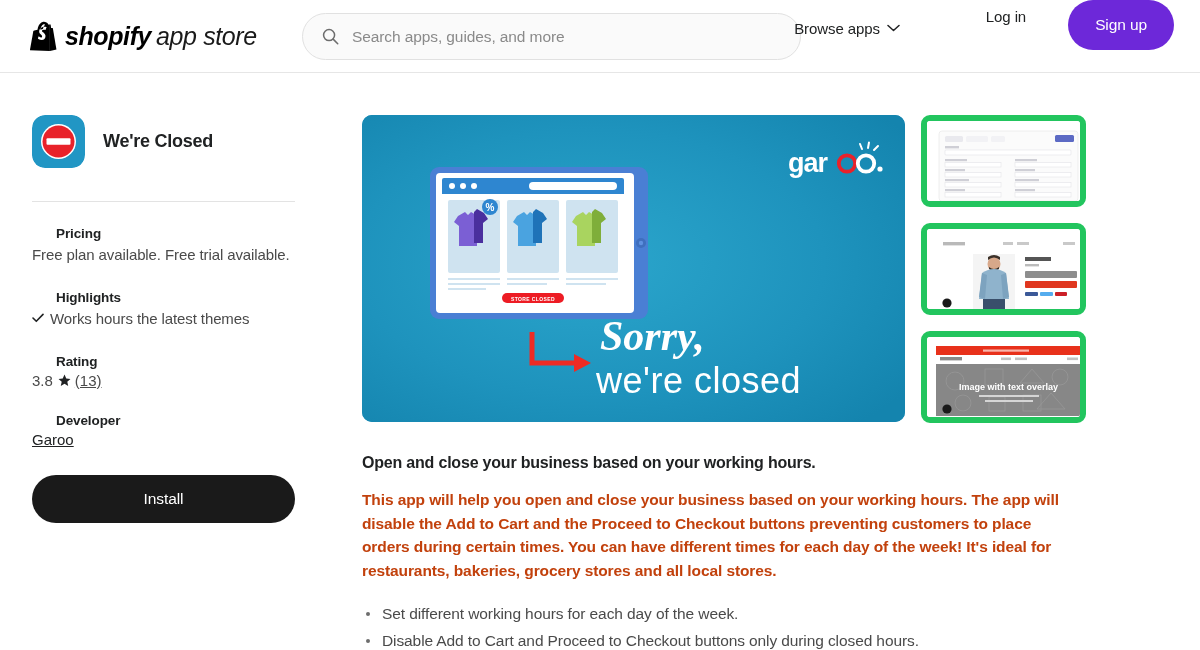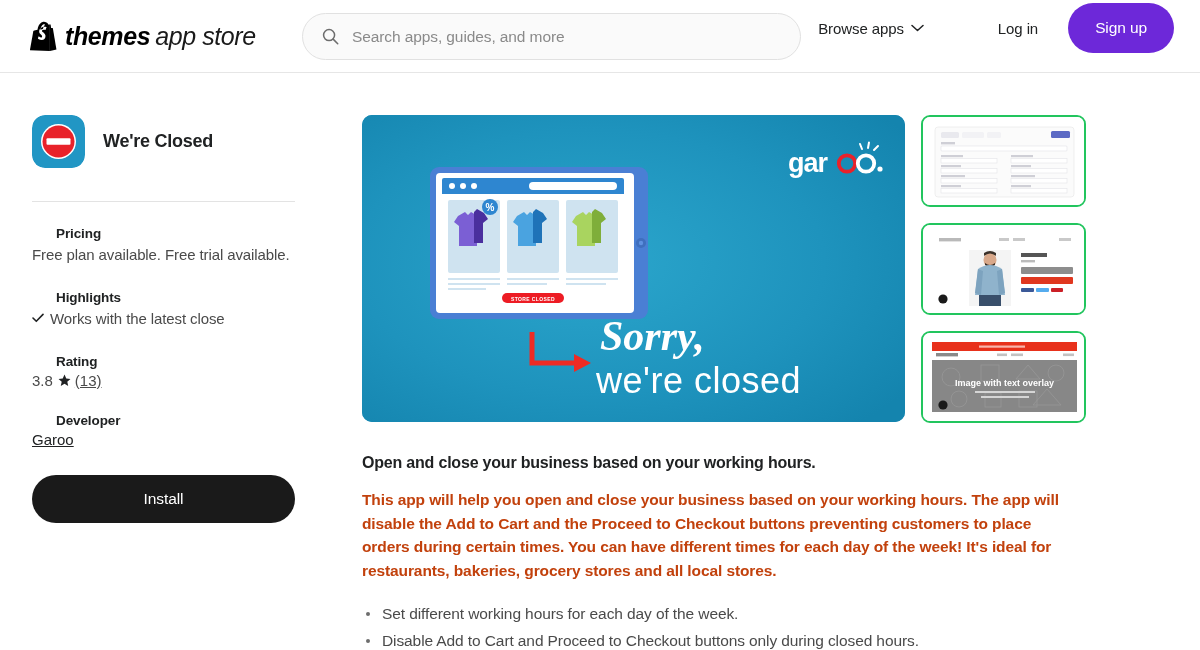--- a/index.html
+++ b/index.html
@@ -74,22 +74,21 @@
     letter-spacing: -0.1px;
   }
   .search-input::placeholder { color: #8a8a8a; }
 
   .header-right {
     position: absolute;
     right: 26px;
     top: 0;
     height: 56px;
     display: flex;
-    align-items: center;
-    gap: 0;
+    gap: 12px;
   }
   .browse-apps {
     display: flex;
     align-items: center;
     gap: 7px;
     font-size: 15px;
     font-weight: 400;
     color: #202223;
     cursor: pointer;
     padding: 8px 10px;
@@ -204,21 +203,21 @@
     position: relative;
     cursor: pointer;
     background: #1b92bd;
   }
   .hero svg { display: block; width: 543px; height: 307px; }
 
   .thumb-col { display: flex; flex-direction: column; gap: 16px; }
   .thumb {
     width: 165px;
     height: 92px;
-    border: 2px solid #22c55e;
+    border: 6px solid #22c55e;
     border-radius: 9px;
     overflow: hidden;
     background: #fff;
     cursor: pointer;
   }
   .thumb svg { display: block; width: 163px; height: 90px; }
 
   .desc-title {
     margin-top: 31px;
     font-size: 16px;
@@ -261,21 +260,21 @@
 <body>
 
 <header class="site-header">
 
   <div class="brand">
     <svg class="brand-bag" viewBox="0 0 27 30">
       <path d="M18.2 3.4c-.2-.9-.9-1.6-1.8-1.9C15.4.8 14 .5 12.6.9c-1.8.5-3.1 2-3.9 3.7-.6 1.3-1 2.7-1.2 4.1l-3.2.9c-1 .3-1 .3-1.1 1.2C3.1 11.7 0 29.2 0 29.2L19.9 30V3.4h-1.7zm-4.6-.2c.5 0 1 .1 1.4.3-.1.1-.2.2-.3.4-.9 1.1-1.5 2.6-1.8 4.2l-2.6.7c.5-2.4 1.6-5.1 3.3-5.6zm1.9 5.9c-.6-.3-1.2-.4-1.9-.4-1.5 0-1.6 1-1.6 1.2 0 1.3 3.5 1.9 3.5 5.1 0 2.5-1.6 4.1-3.7 4.1-2.6 0-3.9-1.6-3.9-1.6l.7-2.3s1.4 1.2 2.5 1.2c.7 0 1-.6 1-1 0-1.8-2.9-1.9-2.9-4.8 0-2.5 1.8-4.9 5.3-4.9 1.4 0 2.1.4 2.1.4l-1.1 3z" fill="#000"></path>
       <path d="M20.6 3.5h-.7V30l6.6-1.6S23 7.7 22.9 7.4c-.1-.3-.3-.4-.5-.4l-1.3-.1-.5-3.4z" fill="#000"></path>
     </svg>
     <span class="brand-wordmark">
-      <span class="w1">themes</span><span class="w2">app store</span>
+      <span class="w1">shopify</span><span class="w2">app store</span>
     </span>
   </div>
 
   <div class="search-wrap">
     <div class="search-box">
       <svg class="search-icon" width="19" height="19" viewBox="0 0 20 20">
         <circle cx="8.5" cy="8.5" r="5.8" fill="none" stroke="#6d6d6d" stroke-width="1.6"></circle>
         <line x1="12.8" y1="12.8" x2="17.6" y2="17.6" stroke="#6d6d6d" stroke-width="1.6" stroke-linecap="round"></line>
       </svg>
       <input class="search-input" type="text" placeholder="Search apps, guides, and more" style="">
@@ -314,21 +313,21 @@
       <div class="meta-label">Pricing</div>
       <div class="meta-value">Free plan available. Free trial available.</div>
     </div>
 
     <div class="meta-block">
       <div class="meta-label">Highlights</div>
       <div class="highlight-row">
         <svg class="check-icon" width="12" height="10" viewBox="0 0 12 10">
           <path d="M1 5 L4.3 8.3 L11 1.4" fill="none" stroke="#202223" stroke-width="1.6" stroke-linecap="round" stroke-linejoin="round"></path>
         </svg>
-        <div class="meta-value">Works with the latest close</div>
+        <div class="meta-value">Works hours the latest themes</div>
       </div>
     </div>
 
     <div class="meta-block">
       <div class="meta-label">Rating</div>
       <div class="rating-row">
         <span>3.8</span>
         <svg class="star-icon" width="13" height="13" viewBox="0 0 14 14">
           <path d="M7 0.6 L8.9 4.8 L13.4 5.3 L10 8.4 L11 12.9 L7 10.6 L3 12.9 L4 8.4 L0.6 5.3 L5.1 4.8 Z" fill="#202223"></path>
         </svg>

